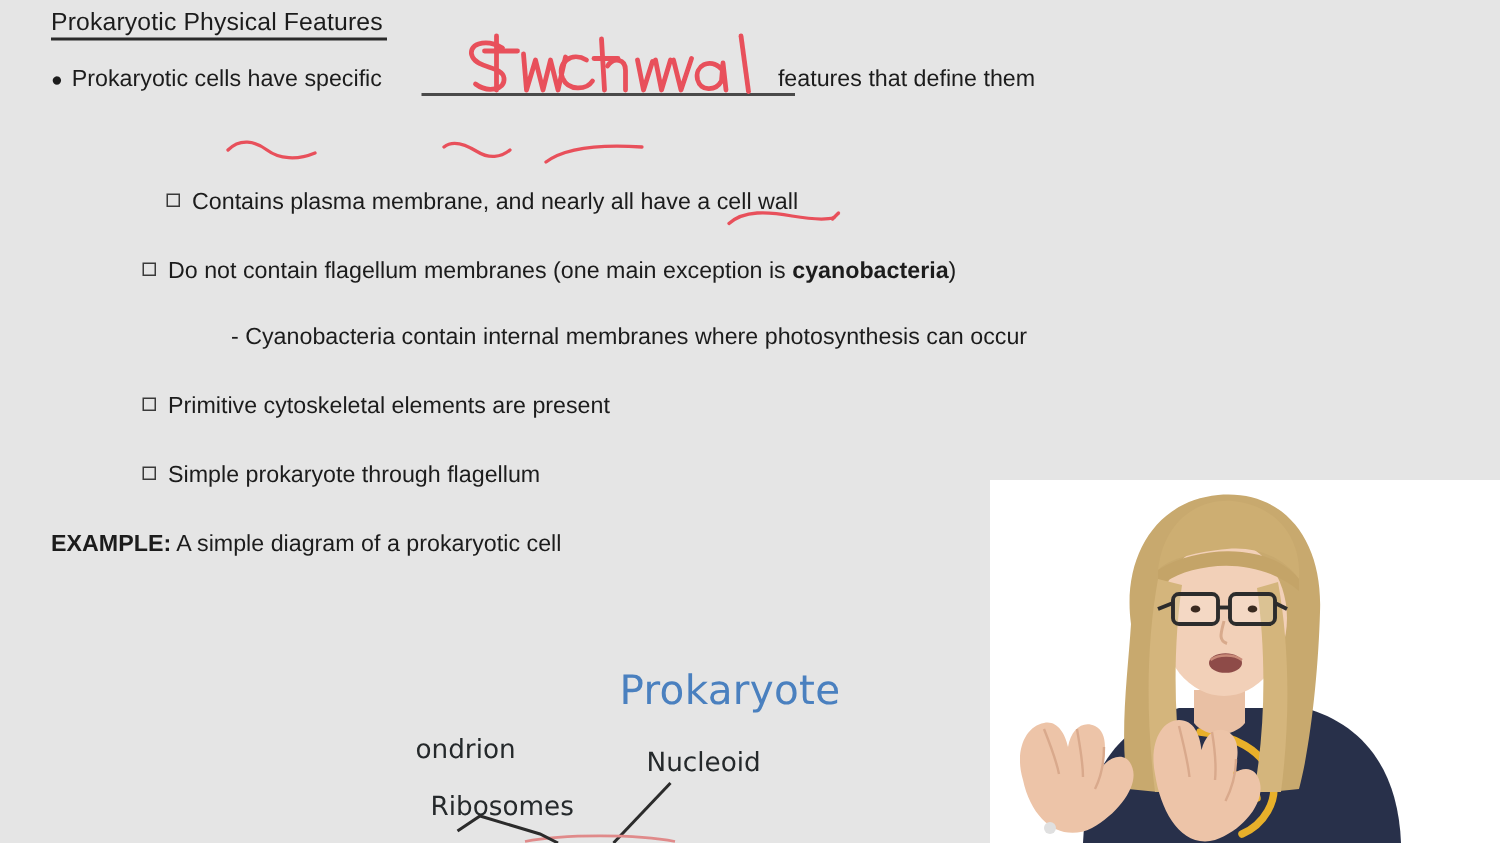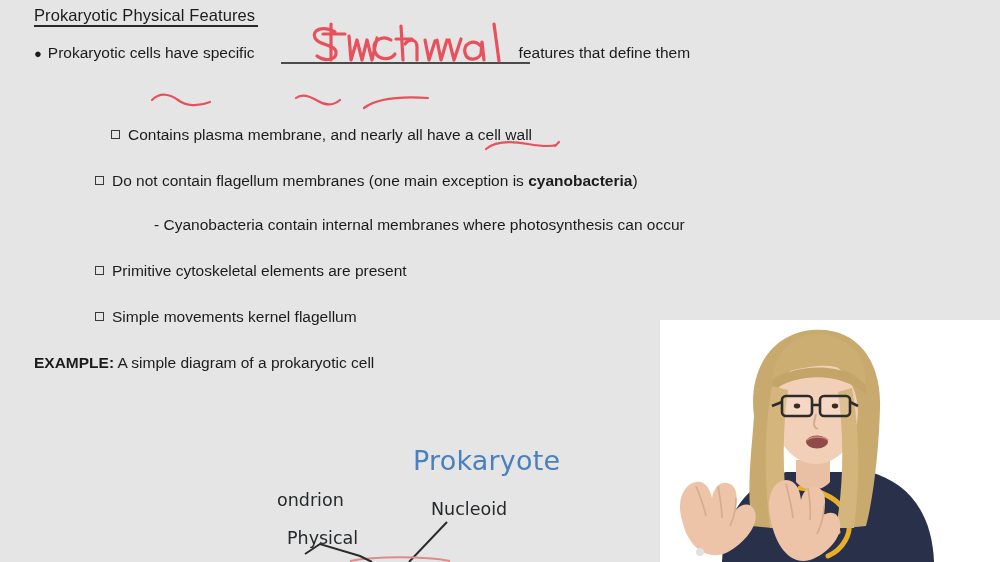--- a/index.html
+++ b/index.html
@@ -180,33 +180,33 @@
 
   <div class="row" style="left:154px; top:215px;">
     <span>- Cyanobacteria contain internal membranes where photosynthesis can occur</span>
   </div>
 
   <div class="row" style="left:95px; top:261px;">
     <span class="marker sq"></span><span>Primitive cytoskeletal elements are present</span>
   </div>
 
   <div class="row" style="left:95px; top:307px;">
-    <span class="marker sq"></span><span>Simple movements kernel flagellum</span>
+    <span class="marker sq"></span><span>Simple prokaryote through flagellum</span>
   </div>
 
   <div class="row" style="left:34px; top:353px;">
     <span class="bold">EXAMPLE:</span><span> A simple diagram of a prokaryotic cell</span>
   </div>
 
   <div id="diagram">
     <div id="diagram-title">Prokaryote</div>
 
     <div class="diag-label" id="lbl-mito">ondrion</div>
     <div class="diag-label" id="lbl-nucleoid">Nucleoid</div>
-    <div class="diag-label" id="lbl-ribosomes">Physical</div>
+    <div class="diag-label" id="lbl-ribosomes">Ribosomes</div>
 
     <svg style="position:absolute; left:0; top:0;" width="700" height="132" viewBox="0 0 700 132">
 
       <path d="M447 92 L409 132" fill="none" stroke="#2b2b2b" stroke-width="2"></path>
 
       <path d="M350 131 C375 126, 425 126, 450 131" fill="none" stroke="#e08a8a" stroke-width="1.8"></path>
 
       <path d="M305 124 L320 114 L360 126 L372 132" fill="none" stroke="#2b2b2b" stroke-width="2"></path>
     </svg>
   </div>

